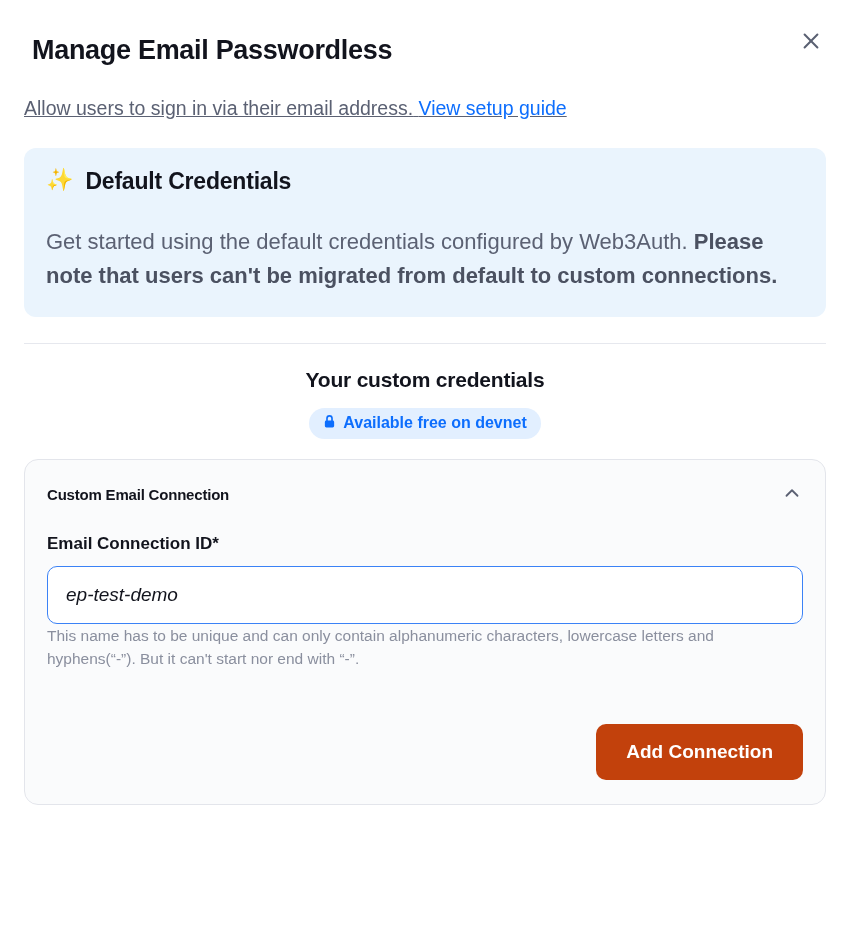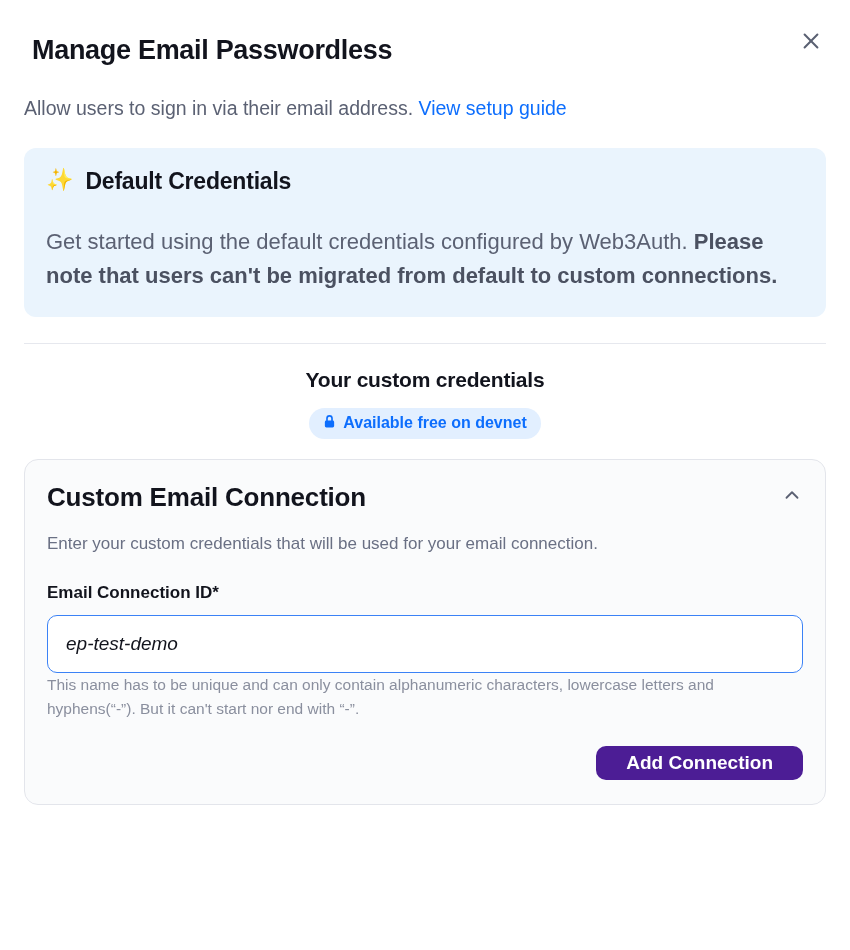--- a/index.html
+++ b/index.html
@@ -50,20 +50,21 @@
     margin-top: -2px;
     margin-right: -2px;
   }
   .close-btn svg { display: block; }
 
   .subtitle {
     margin-top: 22px;
     font-size: 19.5px;
     color: #5b6173;
     line-height: 1.3;
+    text-decoration: underline;
   }
   .subtitle a {
     color: #0d6efd;
     text-decoration: none;
     font-weight: 400;
   }
 
   
   .callout {
     margin-top: 26px;
@@ -140,21 +141,21 @@
     background: #fafbfc;
     padding: 22px 22px 24px 22px;
   }
   .card-head {
     display: flex;
     align-items: center;
     justify-content: space-between;
     cursor: pointer;
   }
   .card-title {
-    font-size: 26px;
+    font-size: 15px;
     font-weight: bold;
     color: #12141d;
     letter-spacing: -0.2px;
   }
   .chevron {
     color: #5b6173;
     display: block;
   }
   .card-desc {
     margin-top: 18px;
@@ -193,29 +194,30 @@
     line-height: 1.5;
     color: #8a8f9e;
   }
 
   .card-actions {
     margin-top: 26px;
     display: flex;
     justify-content: flex-end;
   }
   .primary-btn {
-    background: #4c1d95;
+    background: #c2410c;
     color: #ffffff;
     border: none;
     border-radius: 10px;
     font-size: 19px;
     font-weight: bold;
-    padding: 6px 30px;
+    padding: 17px 30px;
     cursor: pointer;
     font-family: "Liberation Sans", sans-serif;
+    margin-top: 28px;
   }
 </style>
 </head>
 <body>
 
 <div class="modal">
 
   <div class="modal-header">
     <h1 class="modal-title">Manage Email Passwordless</h1>
     <button class="close-btn" aria-label="Close">
@@ -259,21 +261,20 @@
   <div class="card">
     <div class="card-head">
       <span class="card-title">Custom Email Connection</span>
       <span class="chevron">
         <svg width="22" height="22" viewBox="0 0 24 24" fill="none" stroke="currentColor" stroke-width="2" stroke-linecap="round" stroke-linejoin="round">
           <polyline points="6 15 12 9 18 15"></polyline>
         </svg>
       </span>
     </div>
 
-    <div class="card-desc">Enter your custom credentials that will be used for your email connection.</div>
 
     <div class="field-label">
       <span>Email Connection ID</span><span class="req">*</span>
     </div>
 
     <input class="text-input" type="text" value="ep-test-demo" placeholder="Enter auth connection ID" style="">
 
     <div class="helper">This name has to be unique and can only contain alphanumeric characters, lowercase letters and hyphens(“-”). But it can't start nor end with “-”.</div>
 
     <div class="card-actions">

